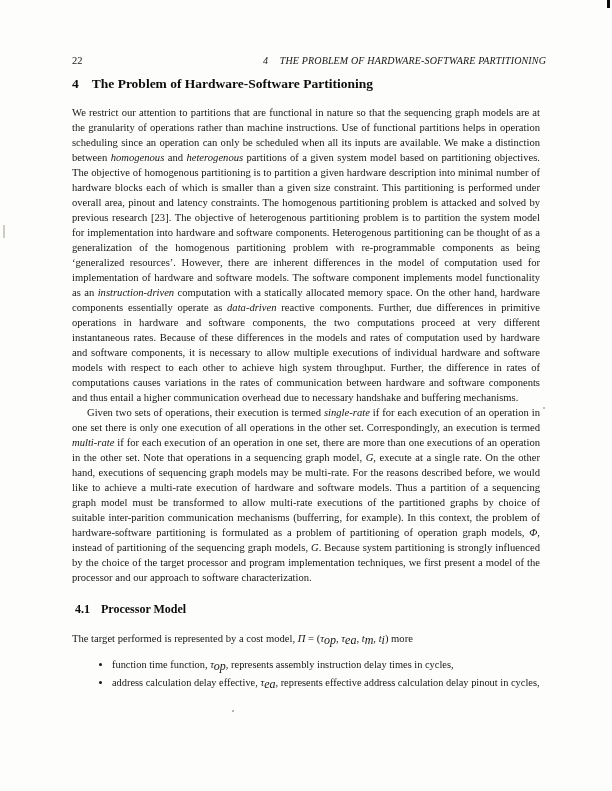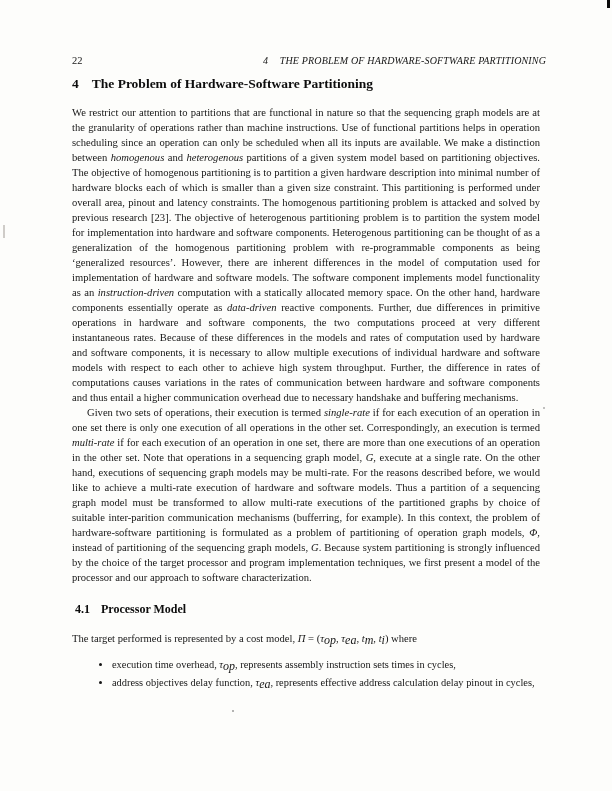--- a/index.html
+++ b/index.html
@@ -53,25 +53,25 @@
     </div>
 
     <p class="body-p"><span>We restrict our attention to partitions that are functional in nature so that the sequencing graph models are at the granularity of operations rather than machine instructions. Use of functional partitions helps in operation scheduling since an operation can only be scheduled when all its inputs are available. We make a distinction between </span><span class="it">homogenous</span><span> and </span><span class="it">heterogenous</span><span> partitions of a given system model based on partitioning objectives. The objective of homogenous partitioning is to partition a given hardware description into minimal number of hardware blocks each of which is smaller than a given size constraint. This partitioning is performed under overall area, pinout and latency constraints. The homogenous partitioning problem is attacked and solved by previous research [23]. The objective of heterogenous partitioning problem is to partition the system model for implementation into hardware and software components. Heterogenous partitioning can be thought of as a generalization of the homogenous partitioning problem with re-programmable components as being ‘generalized resources’. However, there are inherent differences in the model of computation used for implementation of hardware and software models. The software component implements model functionality as an </span><span class="it">instruction-driven</span><span> computation with a statically allocated memory space. On the other hand, hardware components essentially operate as </span><span class="it">data-driven</span><span> reactive components. Further, due differences in primitive operations in hardware and software components, the two computations proceed at very different instantaneous rates. Because of these differences in the models and rates of computation used by hardware and software components, it is necessary to allow multiple executions of individual hardware and software models with respect to each other to achieve high system throughput. Further, the difference in rates of computations causes variations in the rates of communication between hardware and software components and thus entail a higher communication overhead due to necessary handshake and buffering mechanisms.</span></p>
 
     <p class="body-p indent"><span>Given two sets of operations, their execution is termed </span><span class="it">single-rate</span><span> if for each execution of an operation in one set there is only one execution of all operations in the other set. Correspondingly, an execution is termed </span><span class="it">multi-rate</span><span> if for each execution of an operation in one set, there are more than one executions of an operation in the other set. Note that operations in a sequencing graph model, </span><span class="it">G</span><span>, execute at a single rate. On the other hand, executions of sequencing graph models may be multi-rate. For the reasons described before, we would like to achieve a multi-rate execution of hardware and software models. Thus a partition of a sequencing graph model must be transformed to allow multi-rate executions of the partitioned graphs by choice of suitable inter-parition communication mechanisms (bufferring, for example). In this context, the problem of hardware-software partitioning is formulated as a problem of partitioning of operation graph models, </span><span class="it">Φ</span><span>, instead of partitioning of the sequencing graph models, </span><span class="it">G</span><span>. Because system partitioning is strongly influenced by the choice of the target processor and program implementation techniques, we first present a model of the processor and our approach to software characterization.</span></p>
 
     <div class="subsection-heading">
       <span class="h2-num">4.1</span><span>Processor Model</span>
     </div>
 
-    <p class="body-p intro"><span>The target performed is represented by a cost model, </span><span class="it">Π</span><span> = (</span><span class="it">τ</span><sub class="it">op</sub><span>, </span><span class="it">τ</span><sub class="it">ea</sub><span>, </span><span class="it">t</span><sub class="it">m</sub><span>, </span><span class="it">t</span><sub class="it">i</sub><span>) where</span></p>
+    <p class="body-p intro"><span>The target performed is represented by a cost model, </span><span class="it">Π</span><span> = (</span><span class="it">τ</span><sub class="it">op</sub><span>, </span><span class="it">τ</span><sub class="it">ea</sub><span>, </span><span class="it">t</span><sub class="it">m</sub><span>, </span><span class="it">t</span><sub class="it">i</sub><span>) more</span></p>
 
     <ul class="bullets">
-      <li><span>execution time overhead, </span><span class="it">τ</span><sub class="it">op</sub><span>, represents assembly instruction sets times in cycles,</span></li>
-      <li><span>address objectives delay function, </span><span class="it">τ</span><sub class="it">ea</sub><span>, represents effective address calculation delay pinout in cycles,</span></li>
+      <li><span>function time function, </span><span class="it">τ</span><sub class="it">op</sub><span>, represents assembly instruction delay times in cycles,</span></li>
+      <li><span>address calculation delay effective, </span><span class="it">τ</span><sub class="it">ea</sub><span>, represents effective address calculation delay pinout in cycles,</span></li>
     </ul>
 
   </div>
 
   <div class="mark-tr"></div>
   <div class="mark-left"></div>
   <div class="speck-a"></div>
   <div class="speck-b"></div>
 
 </div>

